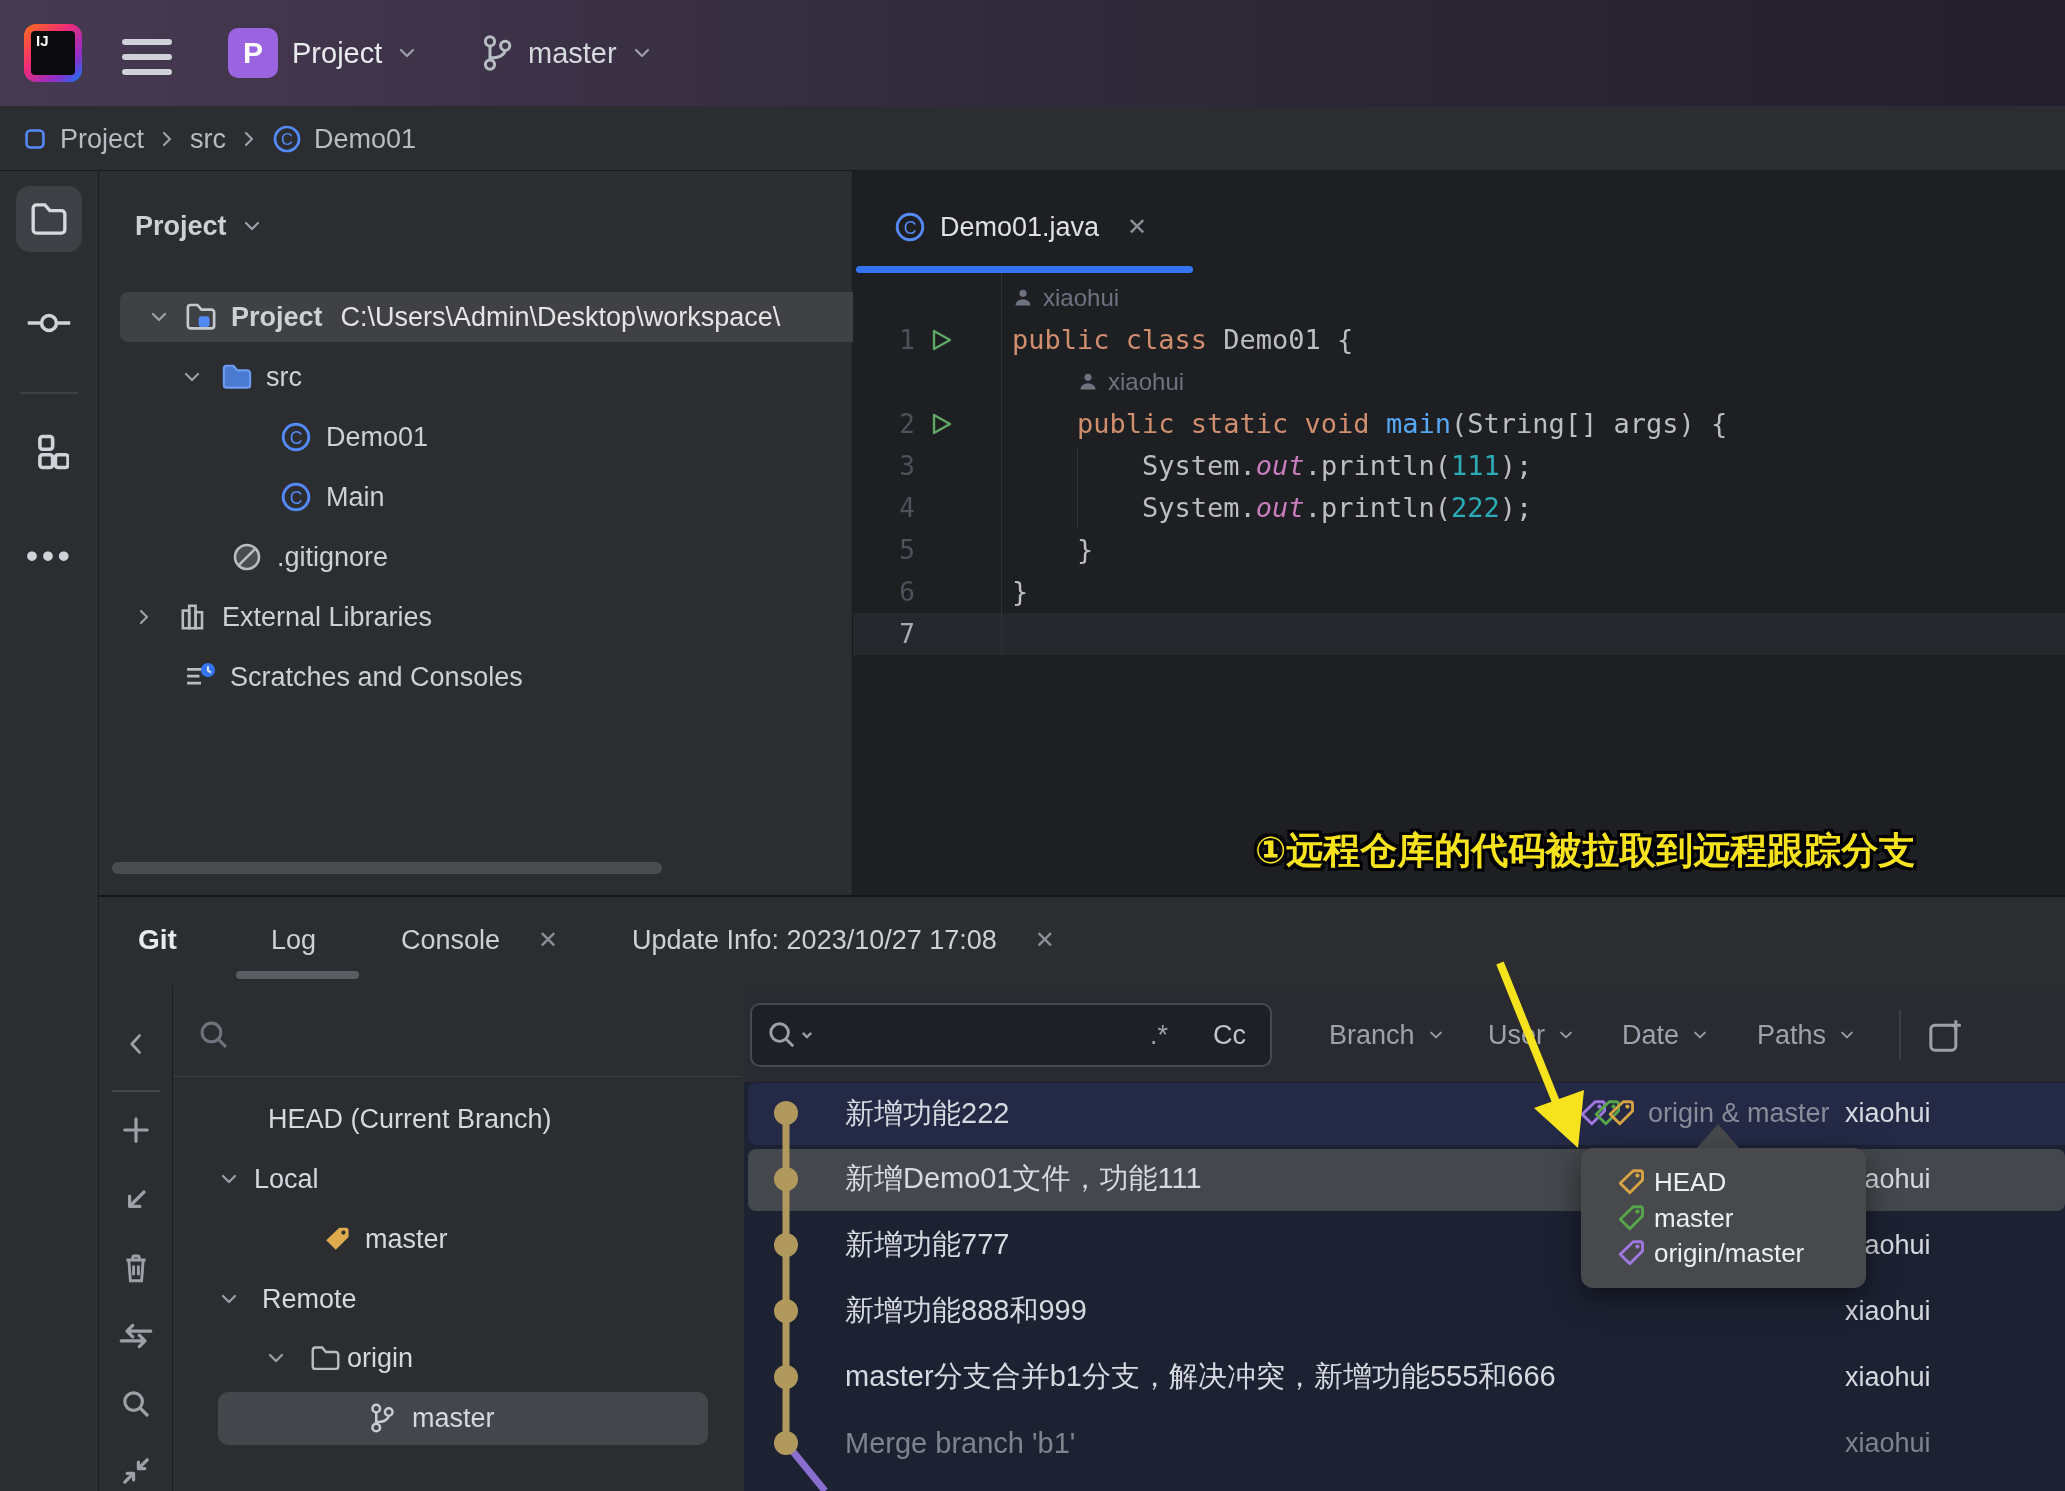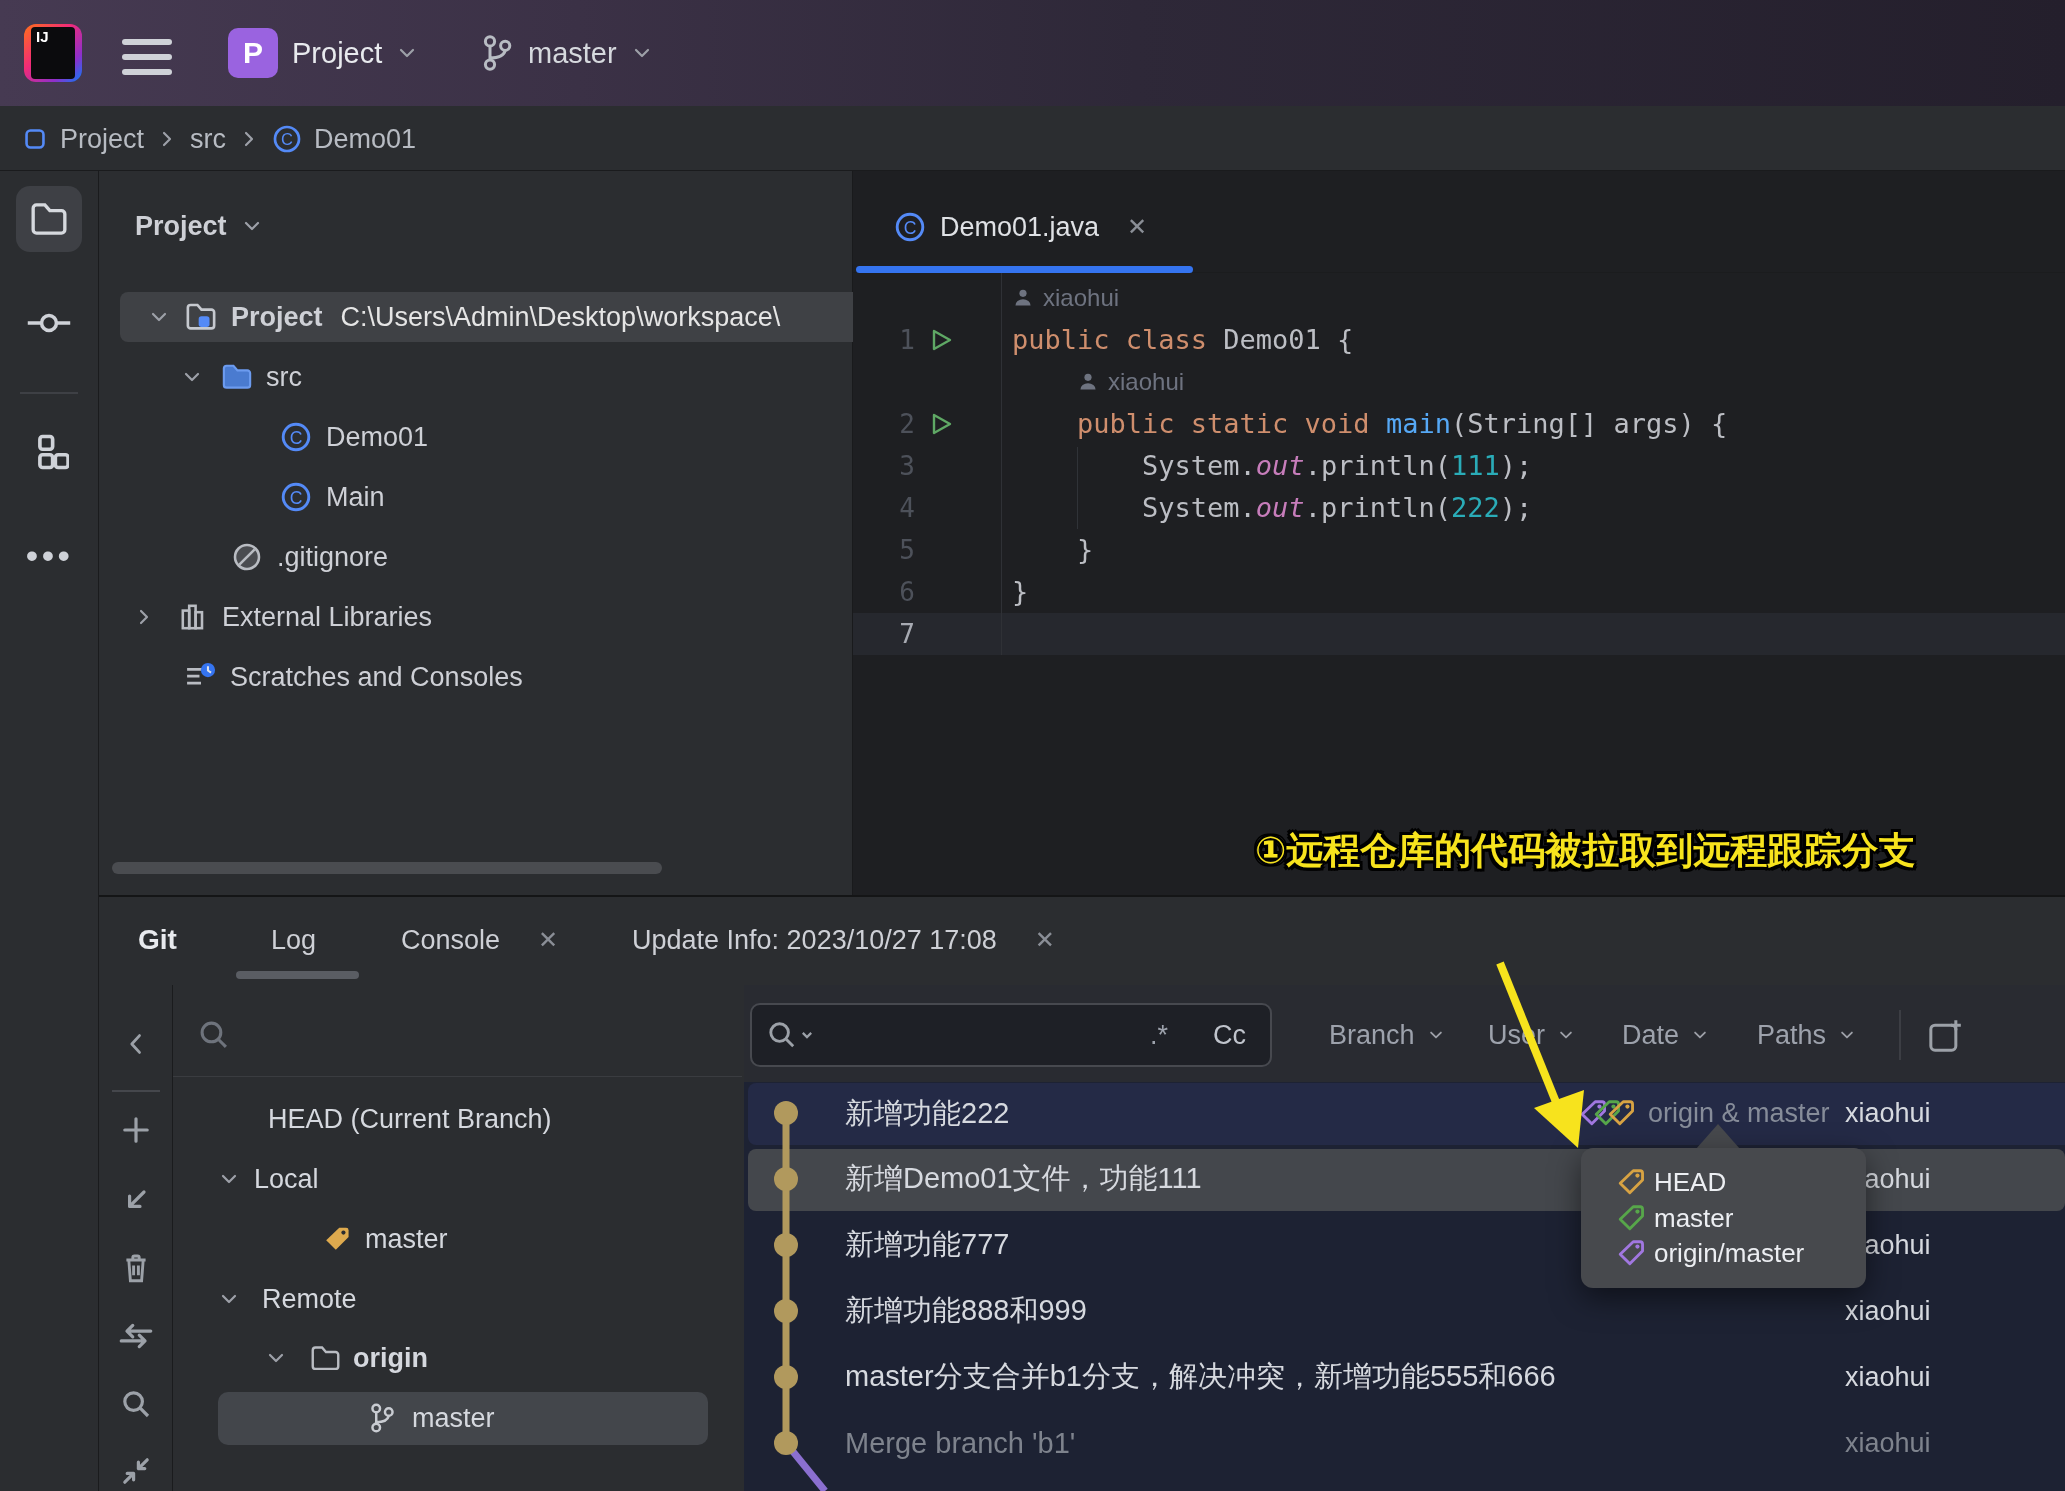--- a/index.html
+++ b/index.html
@@ -7,21 +7,21 @@
        font-family:"Liberation Sans","DejaVu Sans",sans-serif;color:#ced0d6;background:#2b2d30;}
   .abs{position:absolute;}
   .row{position:absolute;display:flex;align-items:center;white-space:nowrap;}
   svg{display:block;}
   
   .topbar{left:0;top:0;width:2065px;height:106px;
     background:linear-gradient(90deg,#463a52 0%,#3b3146 28%,#2e2838 55%,#241f2c 100%);}
   .logo{left:24px;top:24px;width:58px;height:58px;border-radius:12px;
     background:linear-gradient(135deg,#ff7118 0%,#f22b78 40%,#8f2fca 75%,#087cfa 100%);
     display:flex;align-items:center;justify-content:center;}
-  .logo-in{width:44px;height:52px;background:#0b0b0d;border-radius:4px;color:#fff;
+  .logo-in{width:44px;height:44px;background:#0b0b0d;border-radius:4px;color:#fff;
     font-size:15px;font-weight:bold;padding:3px 0 0 5px;box-sizing:border-box;line-height:13px;}
   .hamb span{display:block;width:50px;height:6px;border-radius:3px;background:#cfd2d8;margin:9px 0;}
   .pbadge{left:228px;top:28px;width:50px;height:50px;border-radius:10px;background:#9a63e0;
     color:#fff;font-size:30px;font-weight:bold;display:flex;align-items:center;justify-content:center;}
   .tb-text{font-size:29px;color:#e8eaee;}
   .chev{width:22px;height:22px;}
   .chev path{fill:none;stroke:#9da0a8;stroke-width:2.2;stroke-linecap:round;stroke-linejoin:round;}
   
   .crumbbar{left:0;top:106px;width:2065px;height:64px;background:#2b2d30;border-bottom:1px solid #1a1b1d;}
   .crumb{font-size:27px;color:#b7bbc2;}
@@ -380,21 +380,21 @@
       </svg>
     <span class="btext">Remote</span>
   </div>
   <div class="row" style="left:265px;top:1337px;height:42px;">
     <svg class="chev" viewBox="0 0 22 22">
         <path d="M5 8 l6 6 6-6"></path>
       </svg>
     <svg style="margin-left:22px;" width="33" height="29" viewBox="0 0 22 19">
       <path d="M2.5 4 a1.8 1.8 0 0 1 1.8-1.8 h4.4 l2.6 3 h6.4 a1.8 1.8 0 0 1 1.8 1.8 v7.6 a1.8 1.8 0 0 1-1.8 1.8 h-13.4 a1.8 1.8 0 0 1-1.8-1.8 Z" fill="none" stroke="#b9bcc2" stroke-width="1.6"></path>
     </svg>
-    <span class="btext" style="margin-left:11px;font-weight:bold;">origin</span>
+    <span class="btext" style="margin-left:5px;">origin</span>
   </div>
   <div class="abs bsel"></div>
   <div class="row" style="left:368px;top:1397px;height:42px;gap:16px;">
     <svg width="28" height="34" viewBox="0 0 17 20">
       <g fill="none" stroke="#c9ccd2" stroke-width="1.5">
         <circle cx="5" cy="4.2" r="2.3"></circle>
           <circle cx="5" cy="15.8" r="2.3"></circle>
           <circle cx="12.6" cy="6.4" r="2.3"></circle>
         <path d="M5 6.5 v7 M5 12.5 c5.2 0 7.2-2 7.6-3.8"></path>
       </g>

